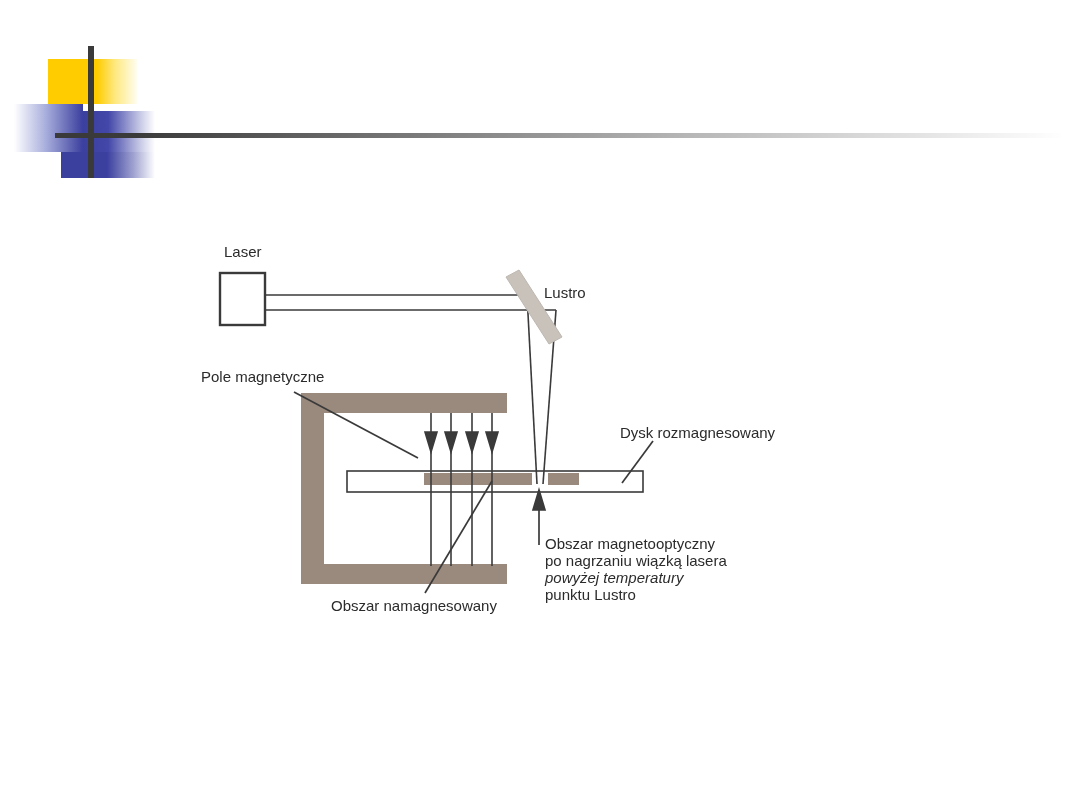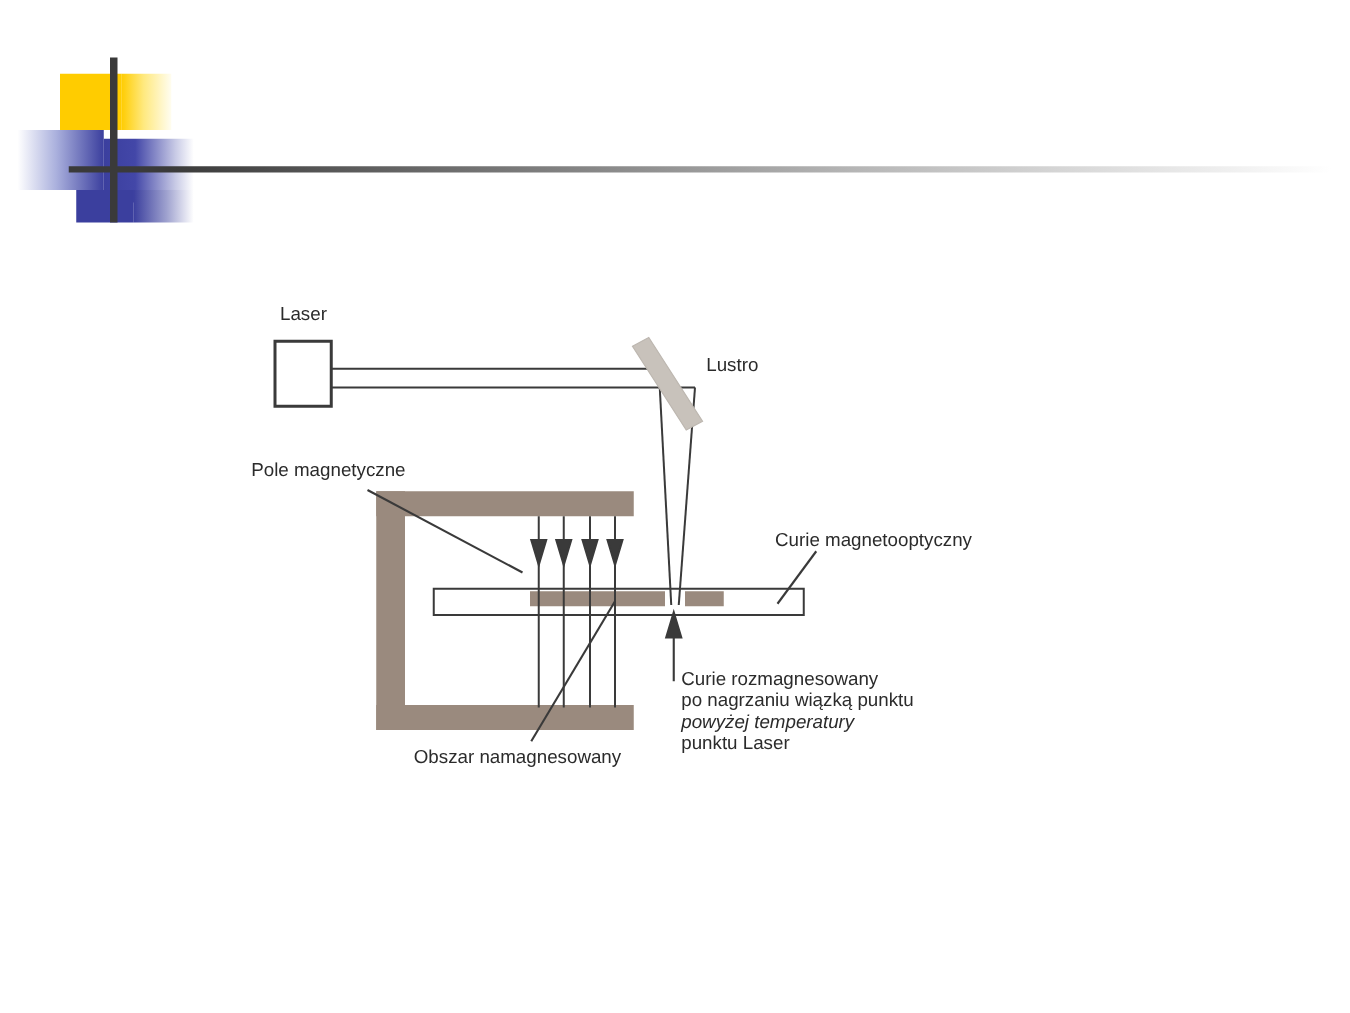--- a/index.html
+++ b/index.html
@@ -171,28 +171,28 @@
     </g>
 
     <g stroke="#3a3a3a" stroke-width="1.7" fill="#3a3a3a">
       <line x1="539" y1="545" x2="539" y2="508"></line>
       <polygon points="533,510 545,510 539,490"></polygon>
     </g>
   </svg>
 
   <div class="fig-label" style="left:224px; top:243px;">Laser</div>
 
-  <div class="fig-label" style="left:565px; top:284px;text-align:center;">Lustro</div>
+  <div class="fig-label" style="left:544px; top:284px;text-align:center;">Lustro</div>
 
   <div class="fig-label" style="left:201px; top:368px;">Pole magnetyczne</div>
 
-  <div class="fig-label" style="left:620px; top:424px;">Curie magnetooptyczny</div>
+  <div class="fig-label" style="left:620px; top:424px;">Dysk rozmagnesowany</div>
 
   <div class="fig-label" style="left:331px; top:597px;">Obszar namagnesowany</div>
 
   <div style="position:absolute; left:545px; top:535px;">
-    <div class="fig-label" style="position:relative; left:0; top:0;">Curie rozmagnesowany</div>
-    <div class="fig-label" style="position:relative; left:0; top:0;">po nagrzaniu wiązką punktu</div>
+    <div class="fig-label" style="position:relative; left:0; top:0;">Obszar magnetooptyczny</div>
+    <div class="fig-label" style="position:relative; left:0; top:0;">po nagrzaniu wiązką lasera</div>
     <div class="fig-label" style="position:relative; left:0; top:0;font-style:italic;">powyżej temperatury</div>
-    <div class="fig-label" style="position:relative; left:0; top:0;">punktu Laser</div>
+    <div class="fig-label" style="position:relative; left:0; top:0;">punktu Lustro</div>
   </div>
 
 </div>
 
 </body></html>

